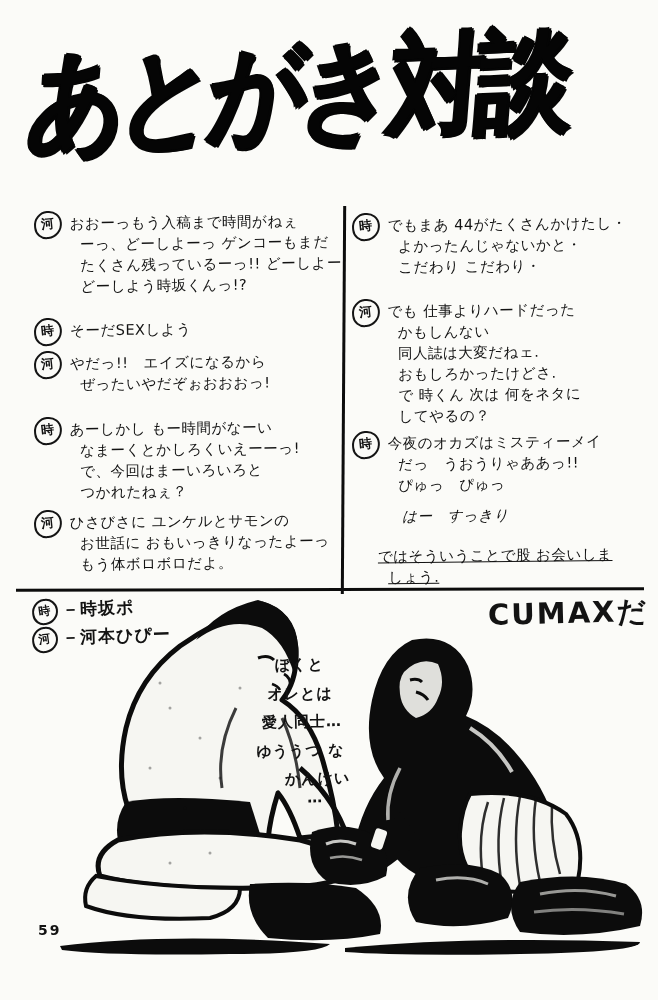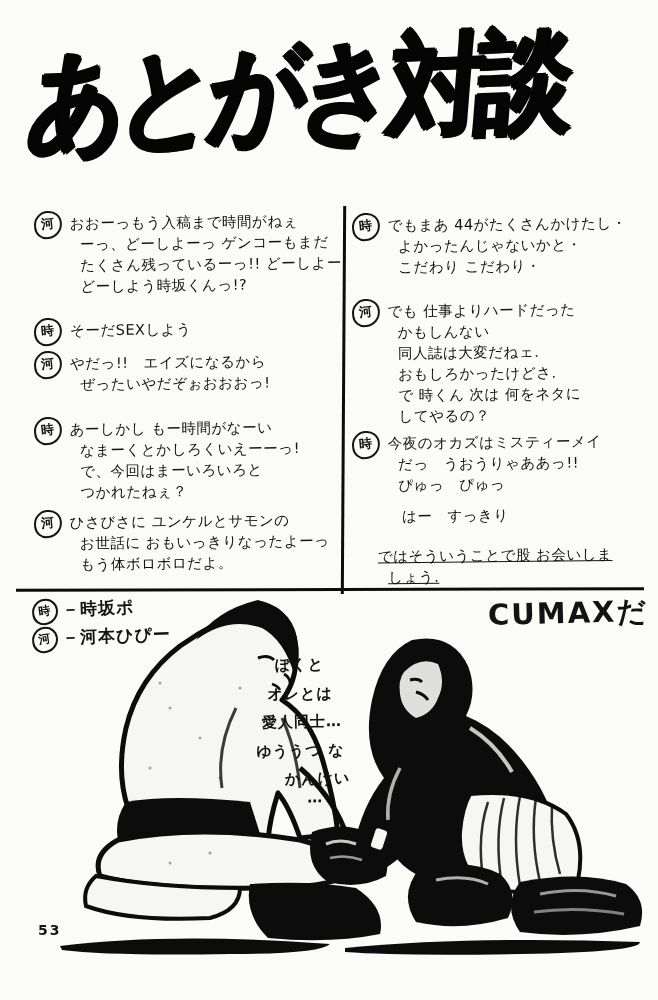--- a/index.html
+++ b/index.html
@@ -116,21 +116,21 @@
     </div>
 </div>
 <div class="block" style="left:352px;top:432px;width:296px;">
   <span class="speaker">時</span>
   <div class="txt">
       <div class="hline">今夜のオカズはミスティーメイ</div>
       <div class="hline indent1">だっ　うおうりゃああっ!!</div>
       <div class="hline indent1">ぴゅっ　ぴゅっ</div>
     </div>
 </div>
-<div class="block" style="left:352px;top:505px;width:296px;">
+<div class="block" style="left:352px;top:505px;width:296px;font-style:italic;">
   <div class="txt" style="margin-left:50px;">
       <div class="hline">はー　すっきり</div>
     </div>
 </div>
 <div class="block" style="left:352px;top:545px;width:300px;text-decoration:underline;">
   <div class="txt" style="margin-left:26px;">
       <div class="hline">ではそういうことで股 お会いしま</div>
       <div class="hline indent1">しょう.</div>
     </div>
 </div>
@@ -237,13 +237,13 @@
   <div id="photo-caption">
       <div class="hline">ぼくと</div>
       <div class="hline indent1">オレとは</div>
       <div class="hline indent1">愛人同士…</div>
       <div class="hline indent1">ゆううつ な</div>
       <div class="hline indent1">かんけい</div>
       <div class="hline indent1">…</div>
     </div>
 </div>
 
-<div id="pageno" class="abs">53</div>
+<div id="pageno" class="abs">59</div>
 
 </body></html>

